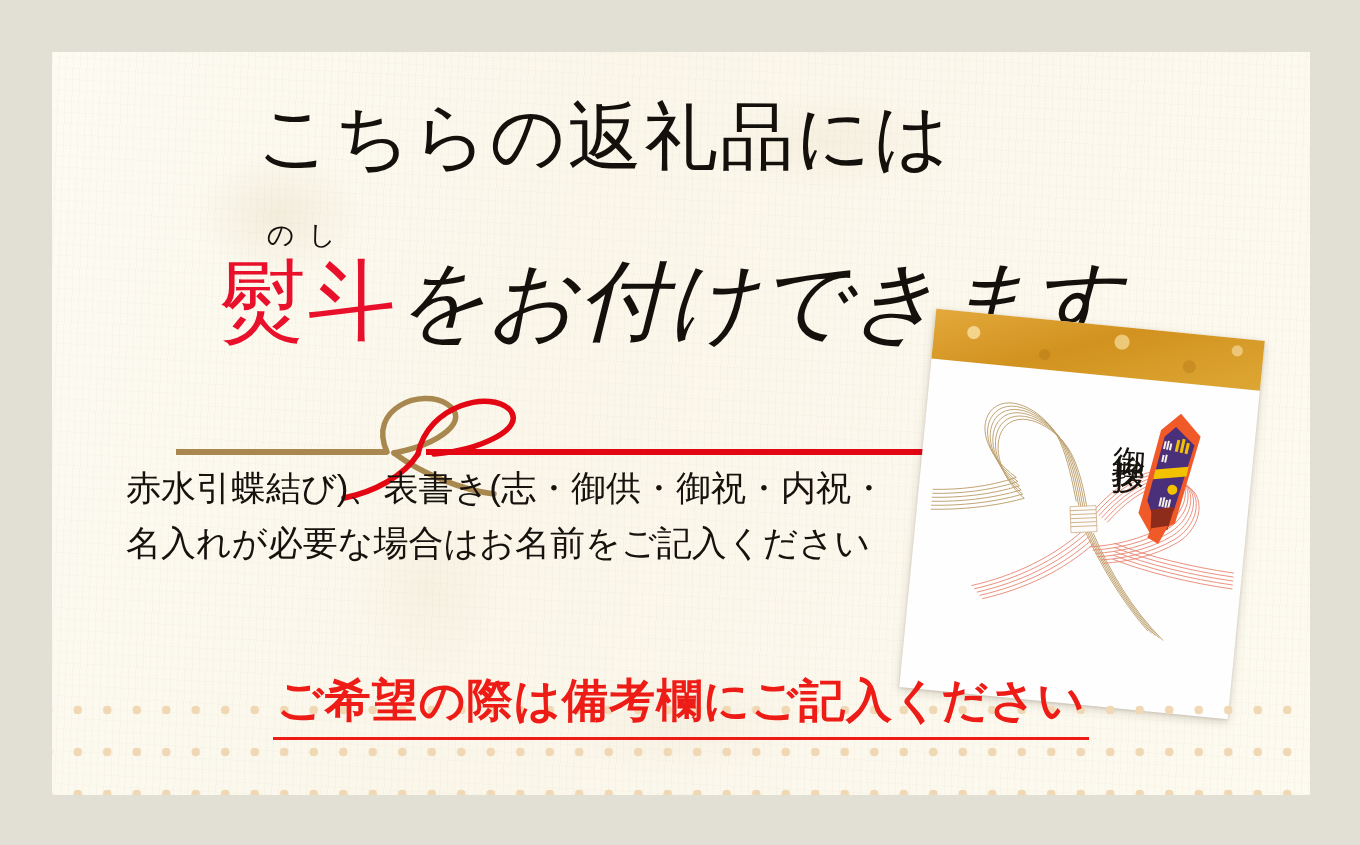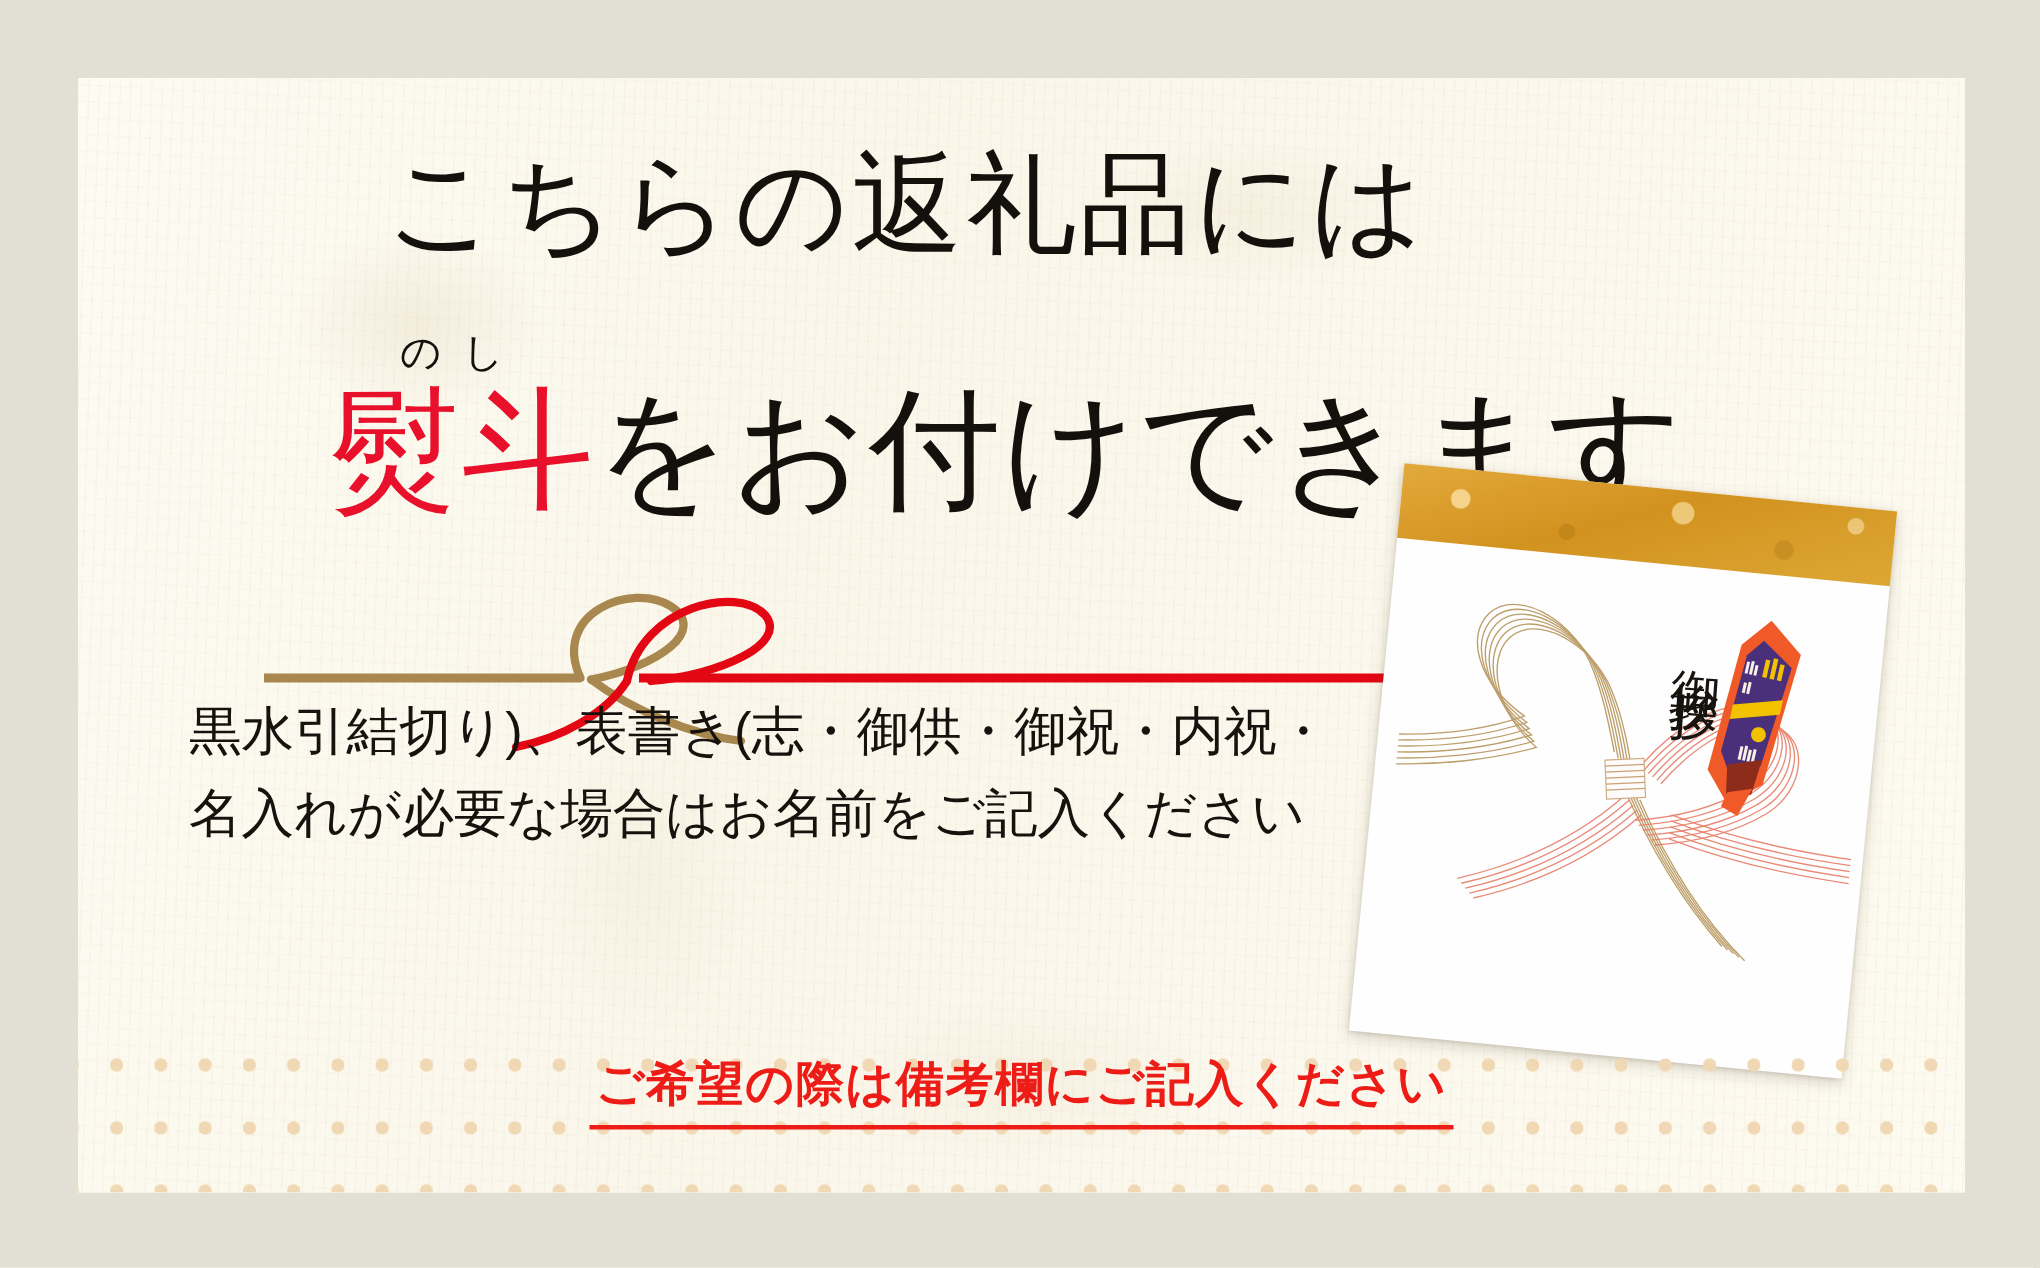--- a/index.html
+++ b/index.html
@@ -84,21 +84,21 @@
     left:50%; top:-2px;
     transform:translateX(-48%);
     font-size:27px;
     color:#14100c;
     letter-spacing:14px;
     text-indent:14px;
     white-space:nowrap;
     font-family:"Liberation Serif","DejaVu Serif",serif;
   }
   .ruby-base{ display:block;margin-left:17px; }
-  #line2tail{ color:#14100c; padding-top:34px; }
+  #line2tail{ color:#14100c; padding-top:34px;font-style:italic; }
 
   
   #mizuhiki{
     position:absolute;
     left:70px; top:330px;
     width:925px; height:125px;
   }
 
   
   #body-text{
@@ -160,25 +160,25 @@
     left:0; bottom:0;
     width:1258px; height:122px;
     background-image:
       radial-gradient(circle, #f0d8b4 0 4.2px, transparent 4.6px);
     background-size:29.5px 42px;
     background-position:11px 16px;
     background-repeat:repeat;
   }
   #footer-note{
     position:absolute;
-    left:0; bottom:42px;
+    left:0; bottom:55px;
     width:1258px;
     text-align:center;
     font-family:"Liberation Sans","DejaVu Sans",sans-serif;
-    font-size:32px;
+    font-size:46px;
     font-weight:bold;
     color:#ee1c17;
     letter-spacing:1px;
     white-space:nowrap;
   }
   #footer-note span{
     display:inline-block;
     border-bottom:3px solid #ee1c17;
     padding:0 4px 5px 4px;
   }
@@ -219,21 +219,21 @@
 
         <path d="M296,72 C306,22 370,8 388,28 C404,47 358,68 312,72" stroke="#e30613" stroke-width="5.5" fill="none" stroke-linecap="round"></path>
 
         <path d="M296,72 C282,94 252,110 222,116" stroke="#e30613" stroke-width="5.5" fill="none" stroke-linecap="round"></path>
 
         <path d="M304,70 L905,70" stroke="#e30613" stroke-width="6" fill="none" stroke-linecap="butt"></path>
       </svg>
     </div>
 
     <div id="body-text">
-      <div>黒水引結切り)、表書き(志・御供・御祝・内祝・</div>
+      <div>赤水引蝶結び)、表書き(志・御供・御祝・内祝・</div>
       <div>名入れが必要な場合はお名前をご記入ください</div>
     </div>
 
     <div id="envelope-wrap">
       <div id="envelope">
 
         <div id="env-gold"></div>
 
         <svg id="env-svg" viewBox="0 0 330 380">
           <defs>

